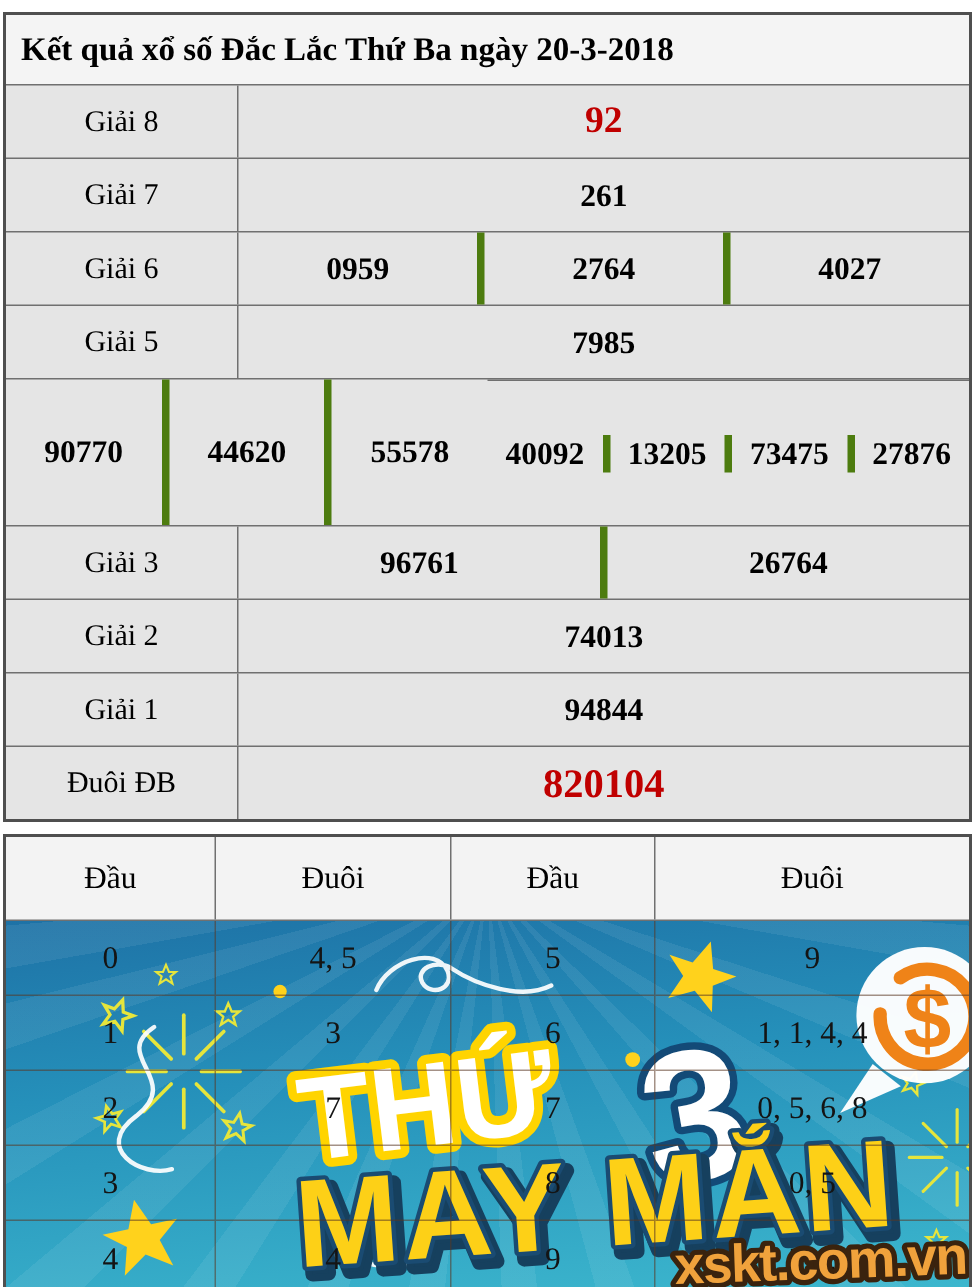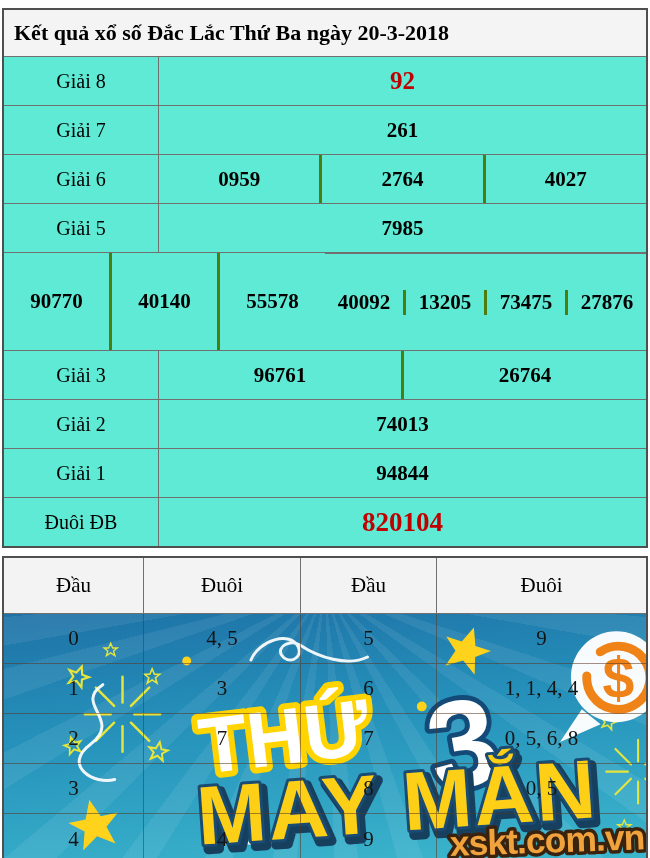--- a/index.html
+++ b/index.html
@@ -1,30 +1,30 @@
 <!DOCTYPE html>
 <html><head>
 <meta charset="utf-8">
 <style>
   * { box-sizing: border-box; margin: 0; padding: 0; }
   html,body { width: 650px; background: #ffffff; }
   body { font-family: "Liberation Serif", serif; color: #000; }
   .page { width: 646px; margin: 8px auto 0 auto; }
 
   
-  .ptable { border: 2px solid #4f4f4f; background: #5eead4; }
+  .ptable { border: 2px solid #4f4f4f; background: #e5e5e5; }
   .title-row { height: 46px; background: #f4f4f4; display: flex; align-items: center;
                padding-left: 10px; font-size: 22px; font-weight: bold; }
   .prow { display: flex; border-top: 1px solid #707070; height: 49px; }
   .prow-tall { height: 98px; }
   .plabel { width: 155px; flex: 0 0 155px; border-right: 1px solid #707070;
             display: flex; align-items: center; justify-content: center; font-size: 20px; }
   .pvals { flex: 1 1 auto; display: flex; }
   .pcell { flex: 1; display: flex; align-items: center; justify-content: center;
-           font-size: 21px; font-weight: bold; border-right: 3px solid #4d7c0f; }
+           font-size: 21px; font-weight: bold; border-right: 5px solid #4d7c0f; }
   .pcell:last-child { border-right: none; }
   .pstack { flex: 1 1 auto; display: flex; flex-direction: row; }
   .pstack .pvals { flex: 1; }
   .pstack .pvals + .pvals { border-top: 1px solid #707070; align-items: center; }
   .red-big   { color: #c00000; font-size: 25px; }
   .red-huge  { color: #c00000; font-size: 27px; }
 
   
   .httable { margin-top: 8px; border: 2px solid #4f4f4f; }
   .ht-header { display: flex; height: 56px; background: #f3f3f3; border-bottom: 1px solid #707070; }
@@ -91,21 +91,21 @@
       <div class="plabel">Giải 5</div>
       <div class="pvals">
           <div class="pcell">7985</div>
         </div>
     </div>
 
     <div class="prow prow-tall">
       <div class="pstack">
         <div class="pvals">
           <div class="pcell">90770</div>
-          <div class="pcell">40140</div>
+          <div class="pcell">44620</div>
           <div class="pcell">55578</div>
         </div>
         <div class="pvals">
           <div class="pcell">40092</div>
           <div class="pcell">13205</div>
           <div class="pcell">73475</div>
           <div class="pcell">27876</div>
         </div>
       </div>
     </div>

